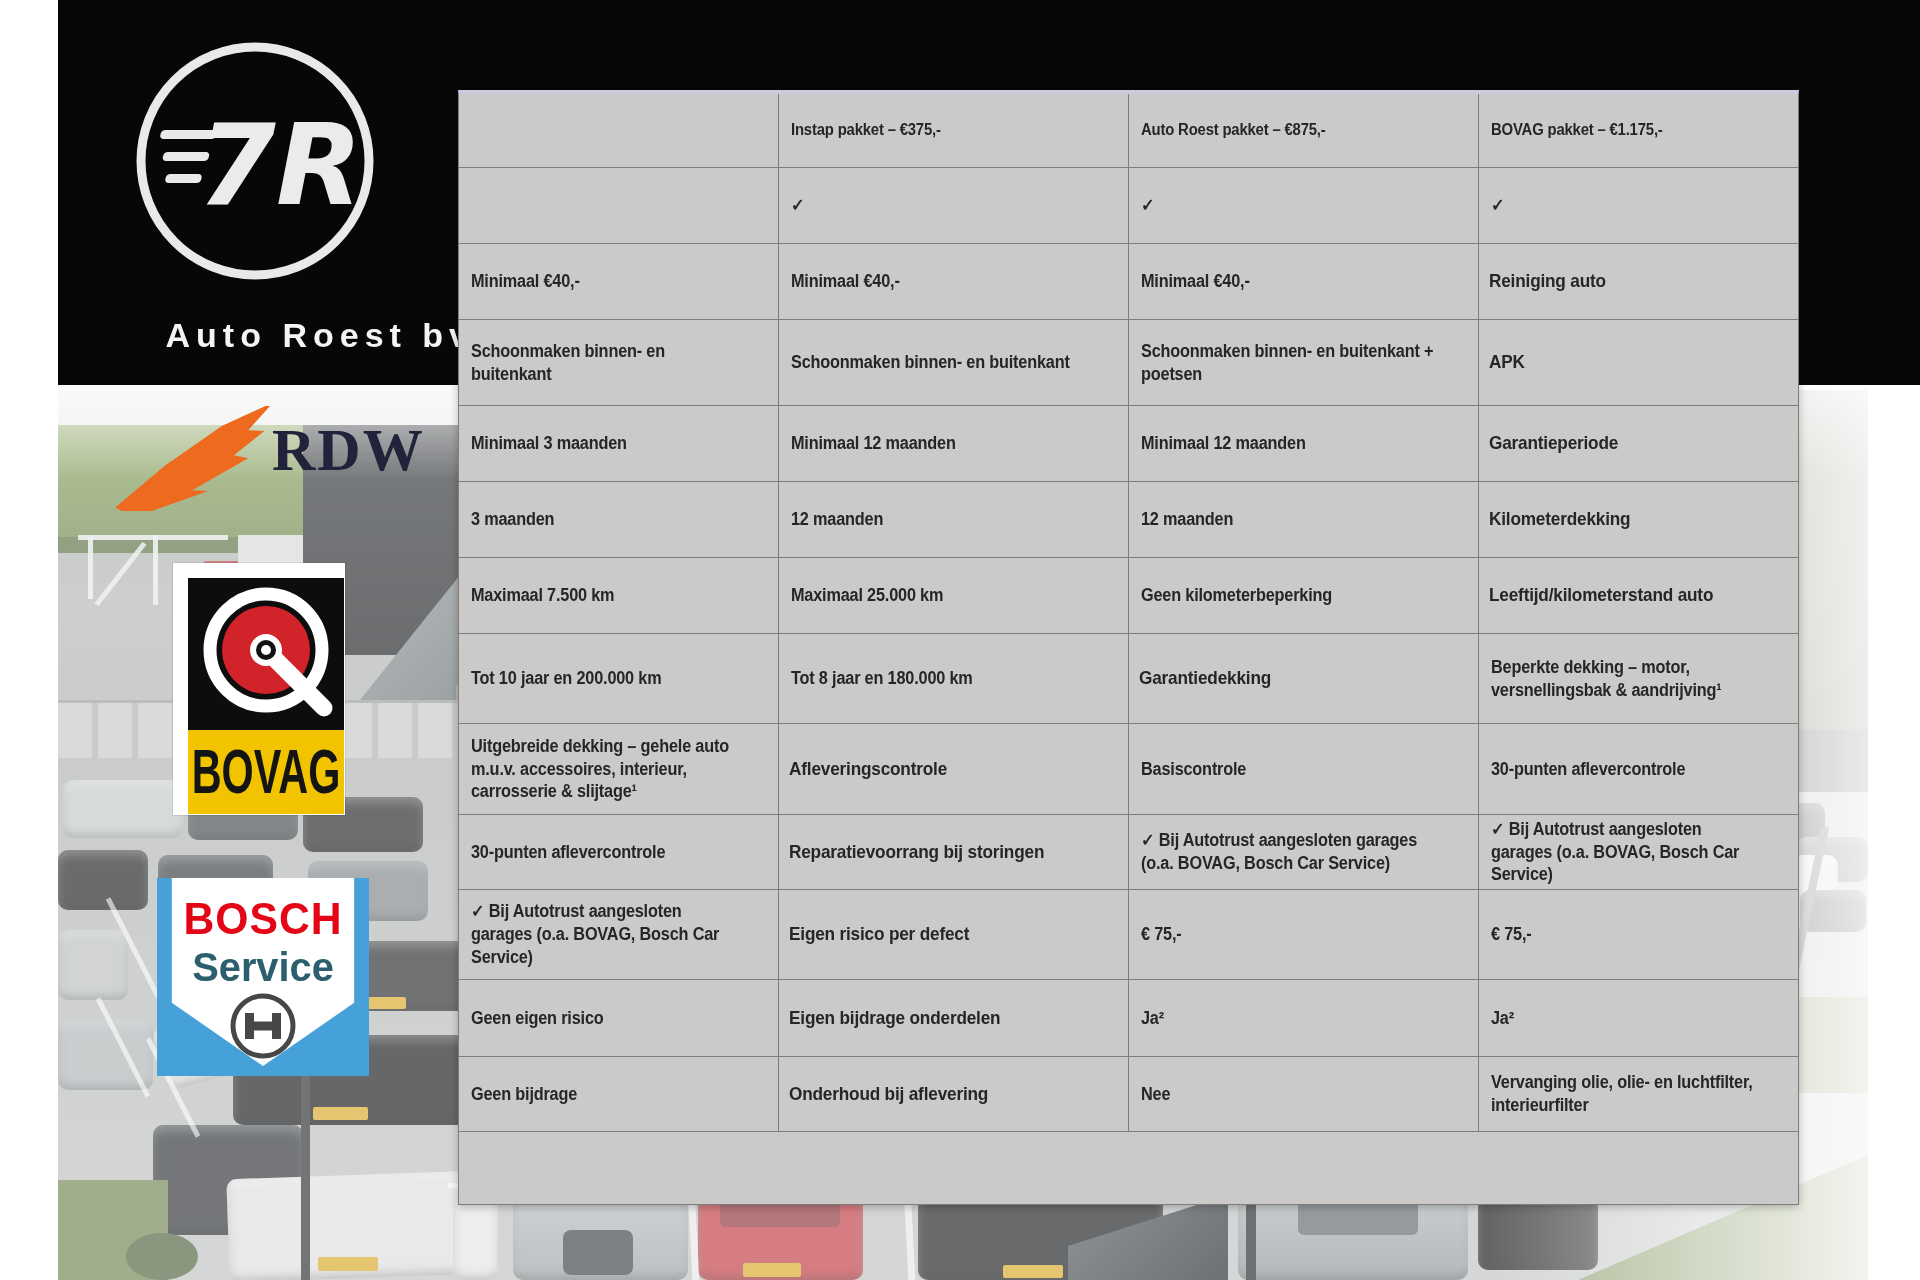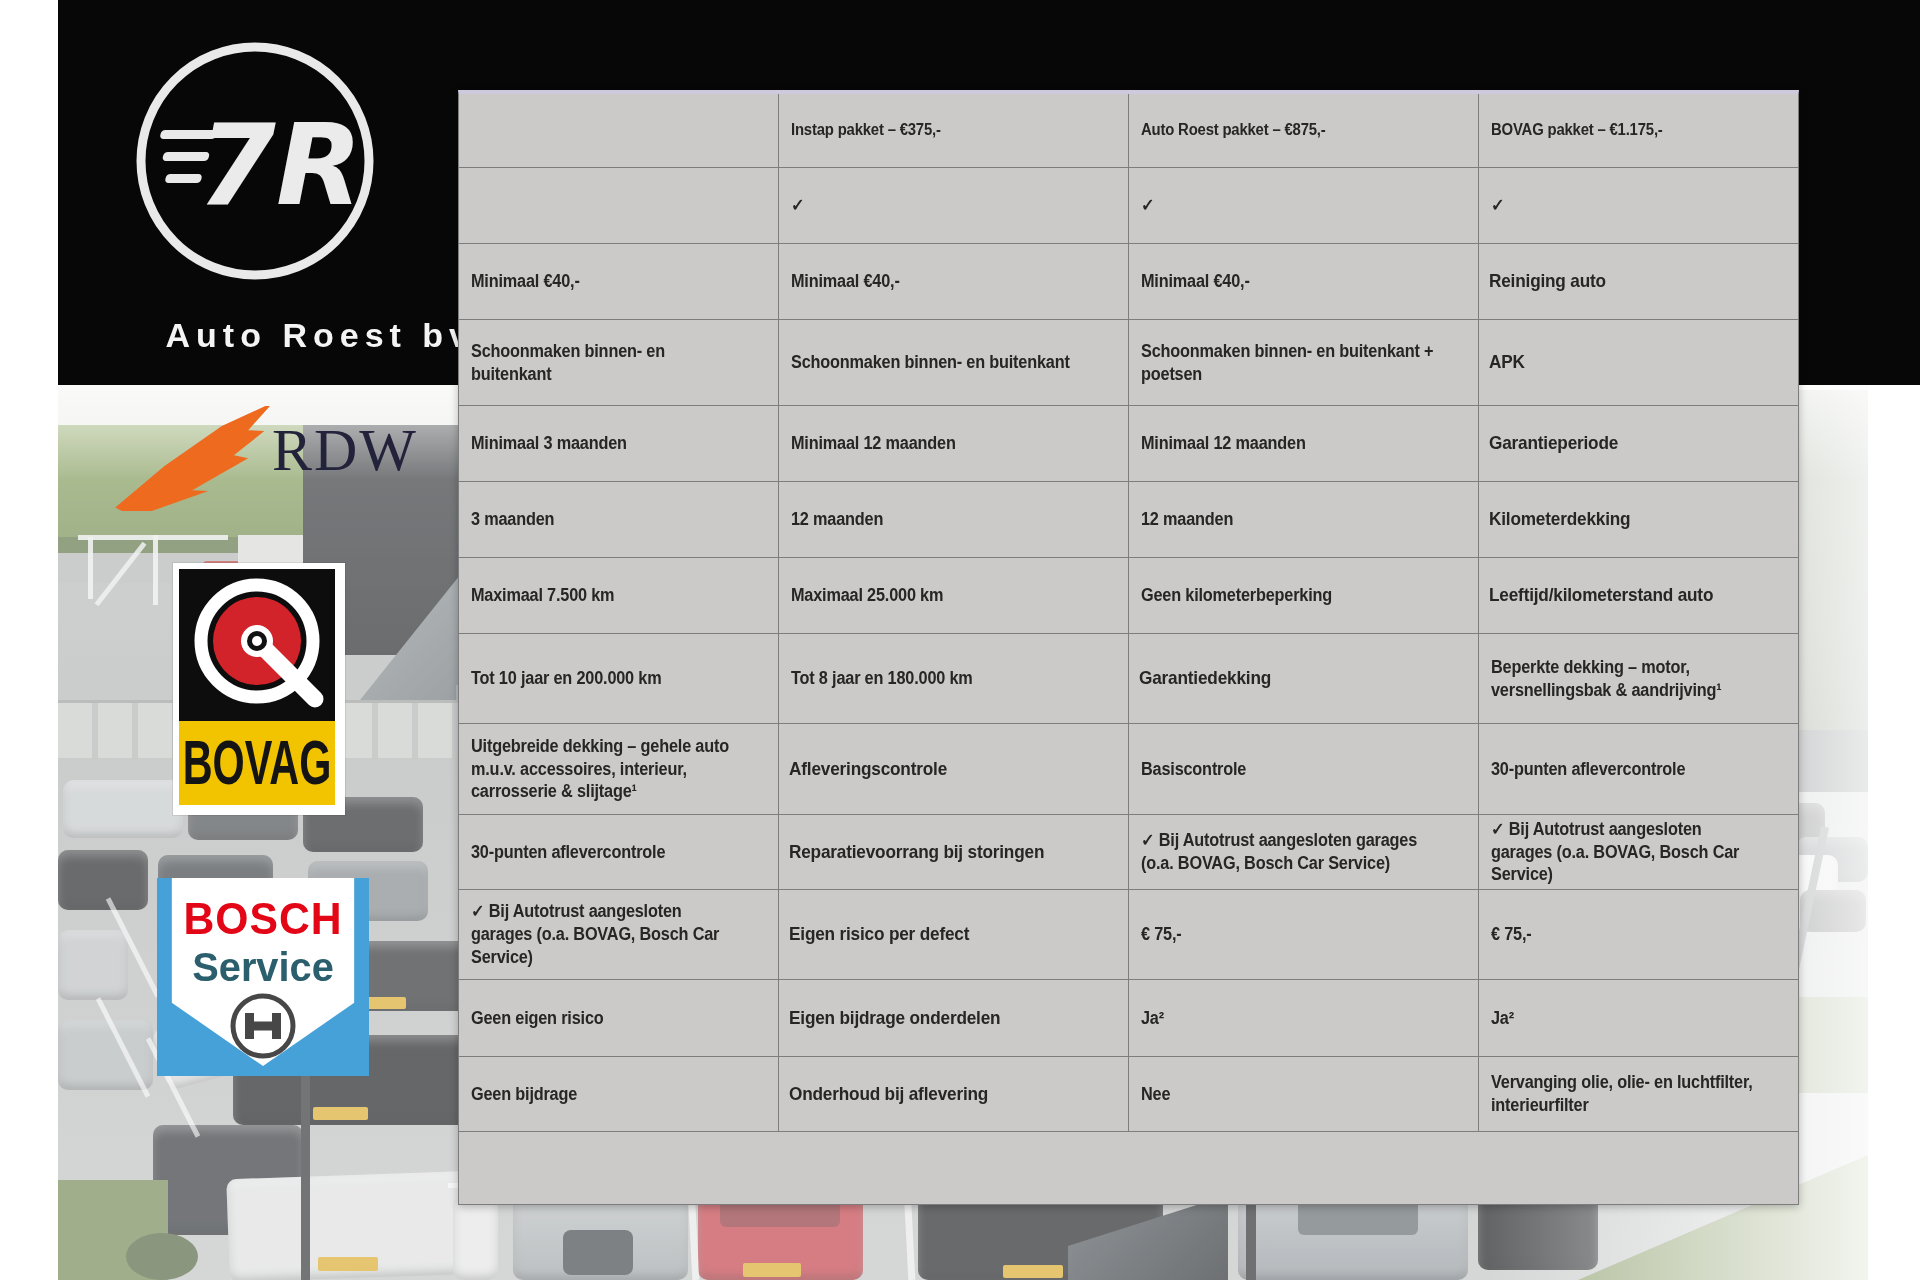--- a/index.html
+++ b/index.html
@@ -21,25 +21,25 @@
          background:linear-gradient(180deg,rgba(255,255,255,.65),rgba(255,255,255,0));}
 
   
   .band{position:absolute;left:58px;top:0;width:1862px;height:385px;background:#070707;}
   .ar-name{position:absolute;left:96px;top:316px;width:320px;text-align:right;color:#f4f4f4;
            font-size:34px;font-weight:700;letter-spacing:6px;}
 
   
   .rdw{position:absolute;left:112px;top:402px;width:310px;height:110px;}
   .rdw-text{position:absolute;left:160px;top:14px;font-family:"Liberation Serif",serif;
-            font-weight:400;font-size:60px;color:#23223b;letter-spacing:2px;}
+            font-weight:700;font-size:60px;color:#23223b;letter-spacing:2px;}
 
   
   .bovag{position:absolute;left:173px;top:563px;width:172px;height:252px;background:#ffffff;
-         box-sizing:border-box;padding:6px;box-shadow:0 0 0 1px rgba(0,0,0,.08);}
+         box-sizing:border-box;padding:15px;box-shadow:0 0 0 1px rgba(0,0,0,.08);}
   .bovag-top{position:relative;width:156px;height:152px;background:#0d0d0d;}
   .bovag-bottom{width:156px;height:84px;background:#f2c400;display:flex;align-items:center;justify-content:center;}
   .bovag-word{font-size:44px;font-weight:800;color:#141414;letter-spacing:0px;
               transform:scaleY(1.42) scaleX(.94);}
 
   
   .bosch{position:absolute;left:157px;top:878px;width:212px;height:198px;background:#45a1d8;}
   .bosch-shield{position:absolute;left:0;top:0;width:212px;height:198px;background:#ffffff;
                 clip-path:polygon(7% 0,93% 0,93% 63%,50% 95%,7% 63%);}
   .bosch-word{position:absolute;left:0;top:16px;width:212px;text-align:center;color:#e30616;

